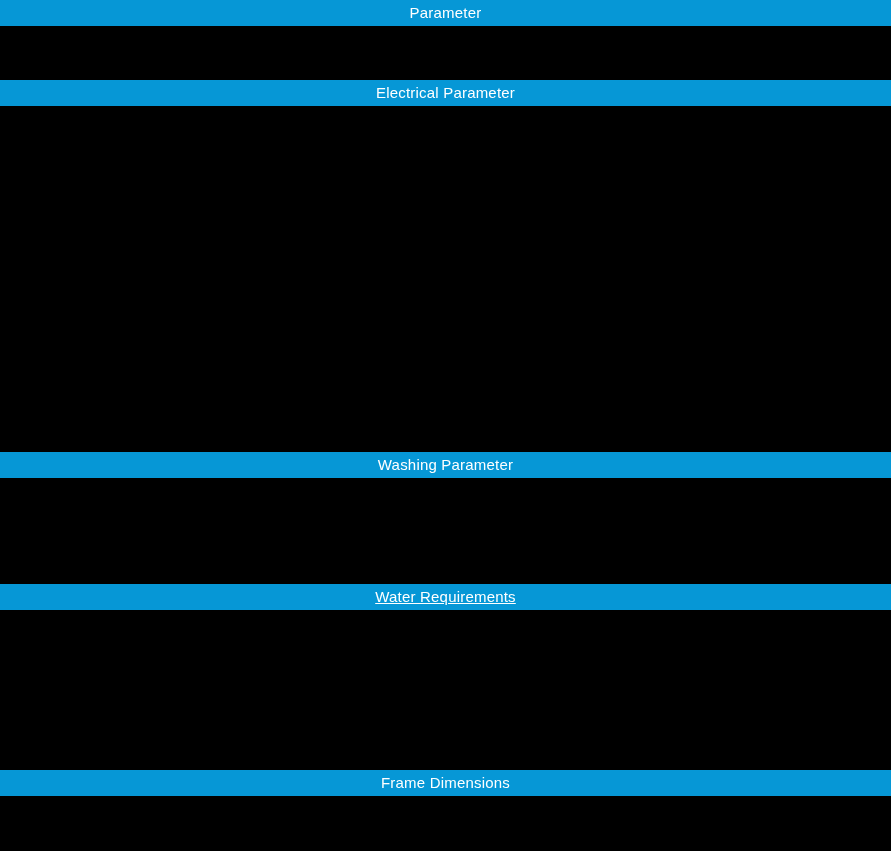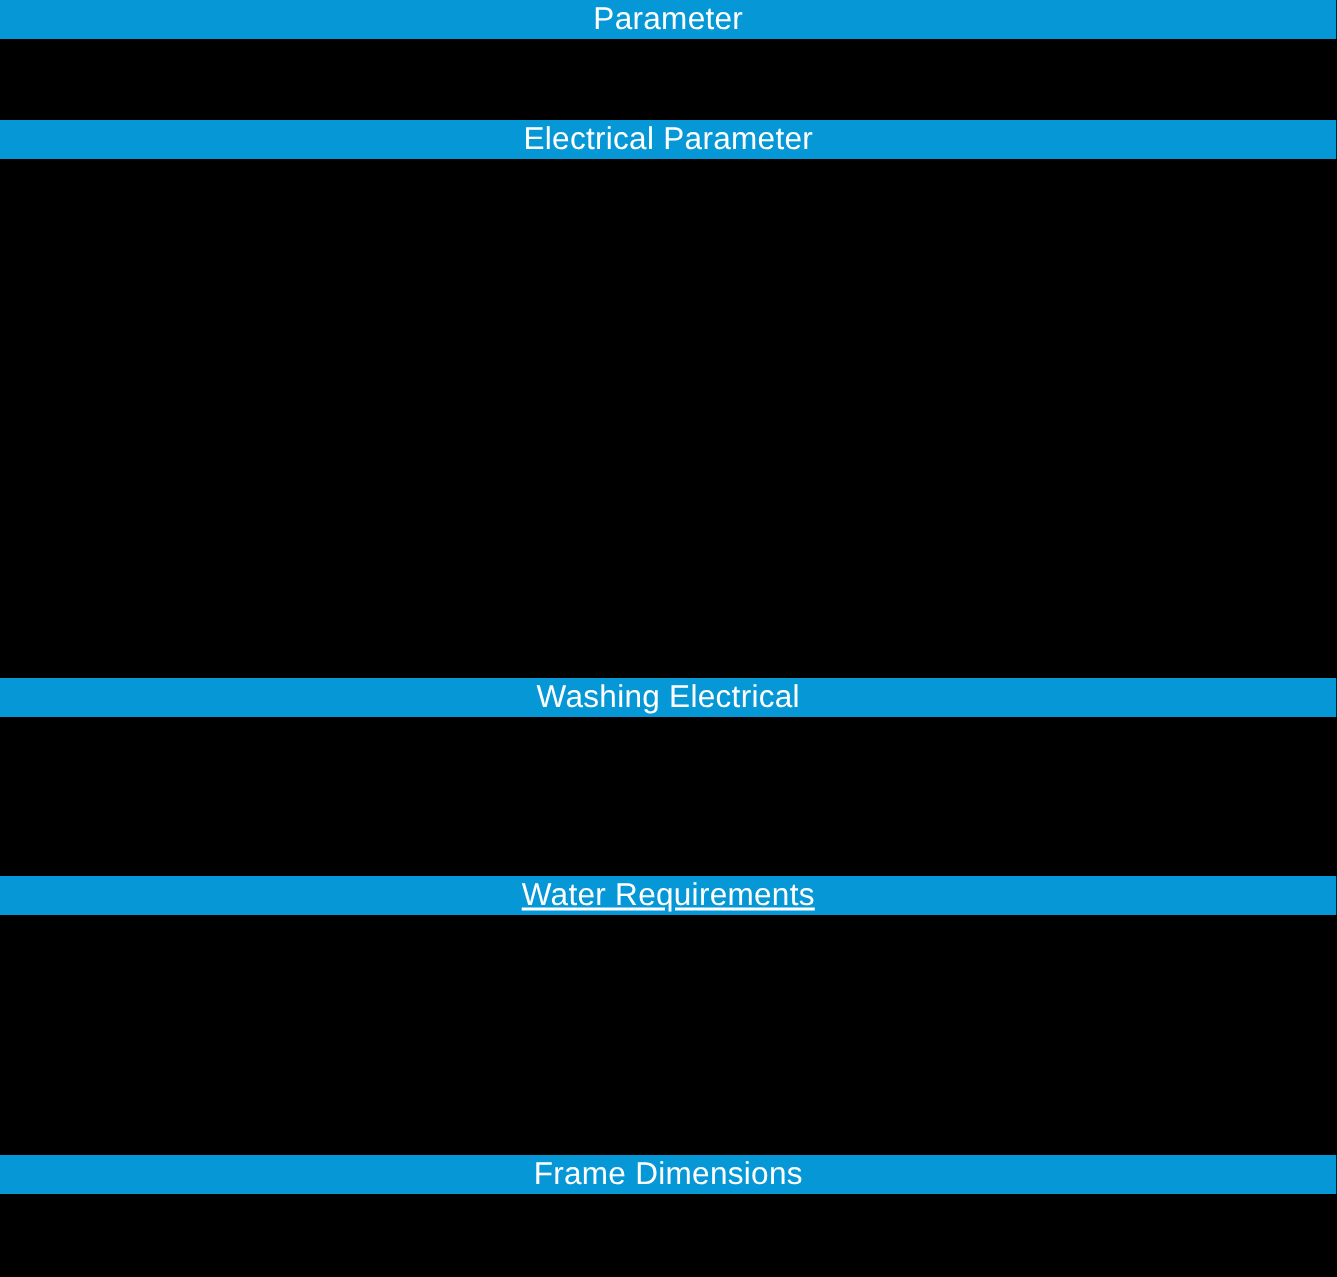--- a/index.html
+++ b/index.html
@@ -22,21 +22,21 @@
     left: 0;
     width: 891px;
     height: 26px;
     background: var(--bar-bg, #0697d6);
     color: var(--bar-fg, #ffffff);
     display: flex;
     align-items: center;
     justify-content: center;
   }
   .section-bar .bar-label {
-    font-size: 21px;
+    font-size: 15px;
     font-weight: 400;
     letter-spacing: 0.2px;
     line-height: 26px;
     white-space: nowrap;
   }
   
   .bar-parameter          { top: 0px;   }
   .bar-electrical         { top: 80px;  }
   .bar-washing            { top: 452px; }
   .bar-water              { top: 584px; text-decoration: underline; }
@@ -66,21 +66,21 @@
 
   <div class="content-gap gap-1"></div>
 
   <div class="section-bar bar-electrical">
     <span class="bar-label">Electrical Parameter</span>
   </div>
 
   <div class="content-gap gap-2"></div>
 
   <div class="section-bar bar-washing">
-    <span class="bar-label">Washing Electrical</span>
+    <span class="bar-label">Washing Parameter</span>
   </div>
 
   <div class="content-gap gap-3"></div>
 
   <div class="section-bar bar-water">
     <span class="bar-label">Water Requirements</span>
   </div>
 
   <div class="content-gap gap-4"></div>
 

